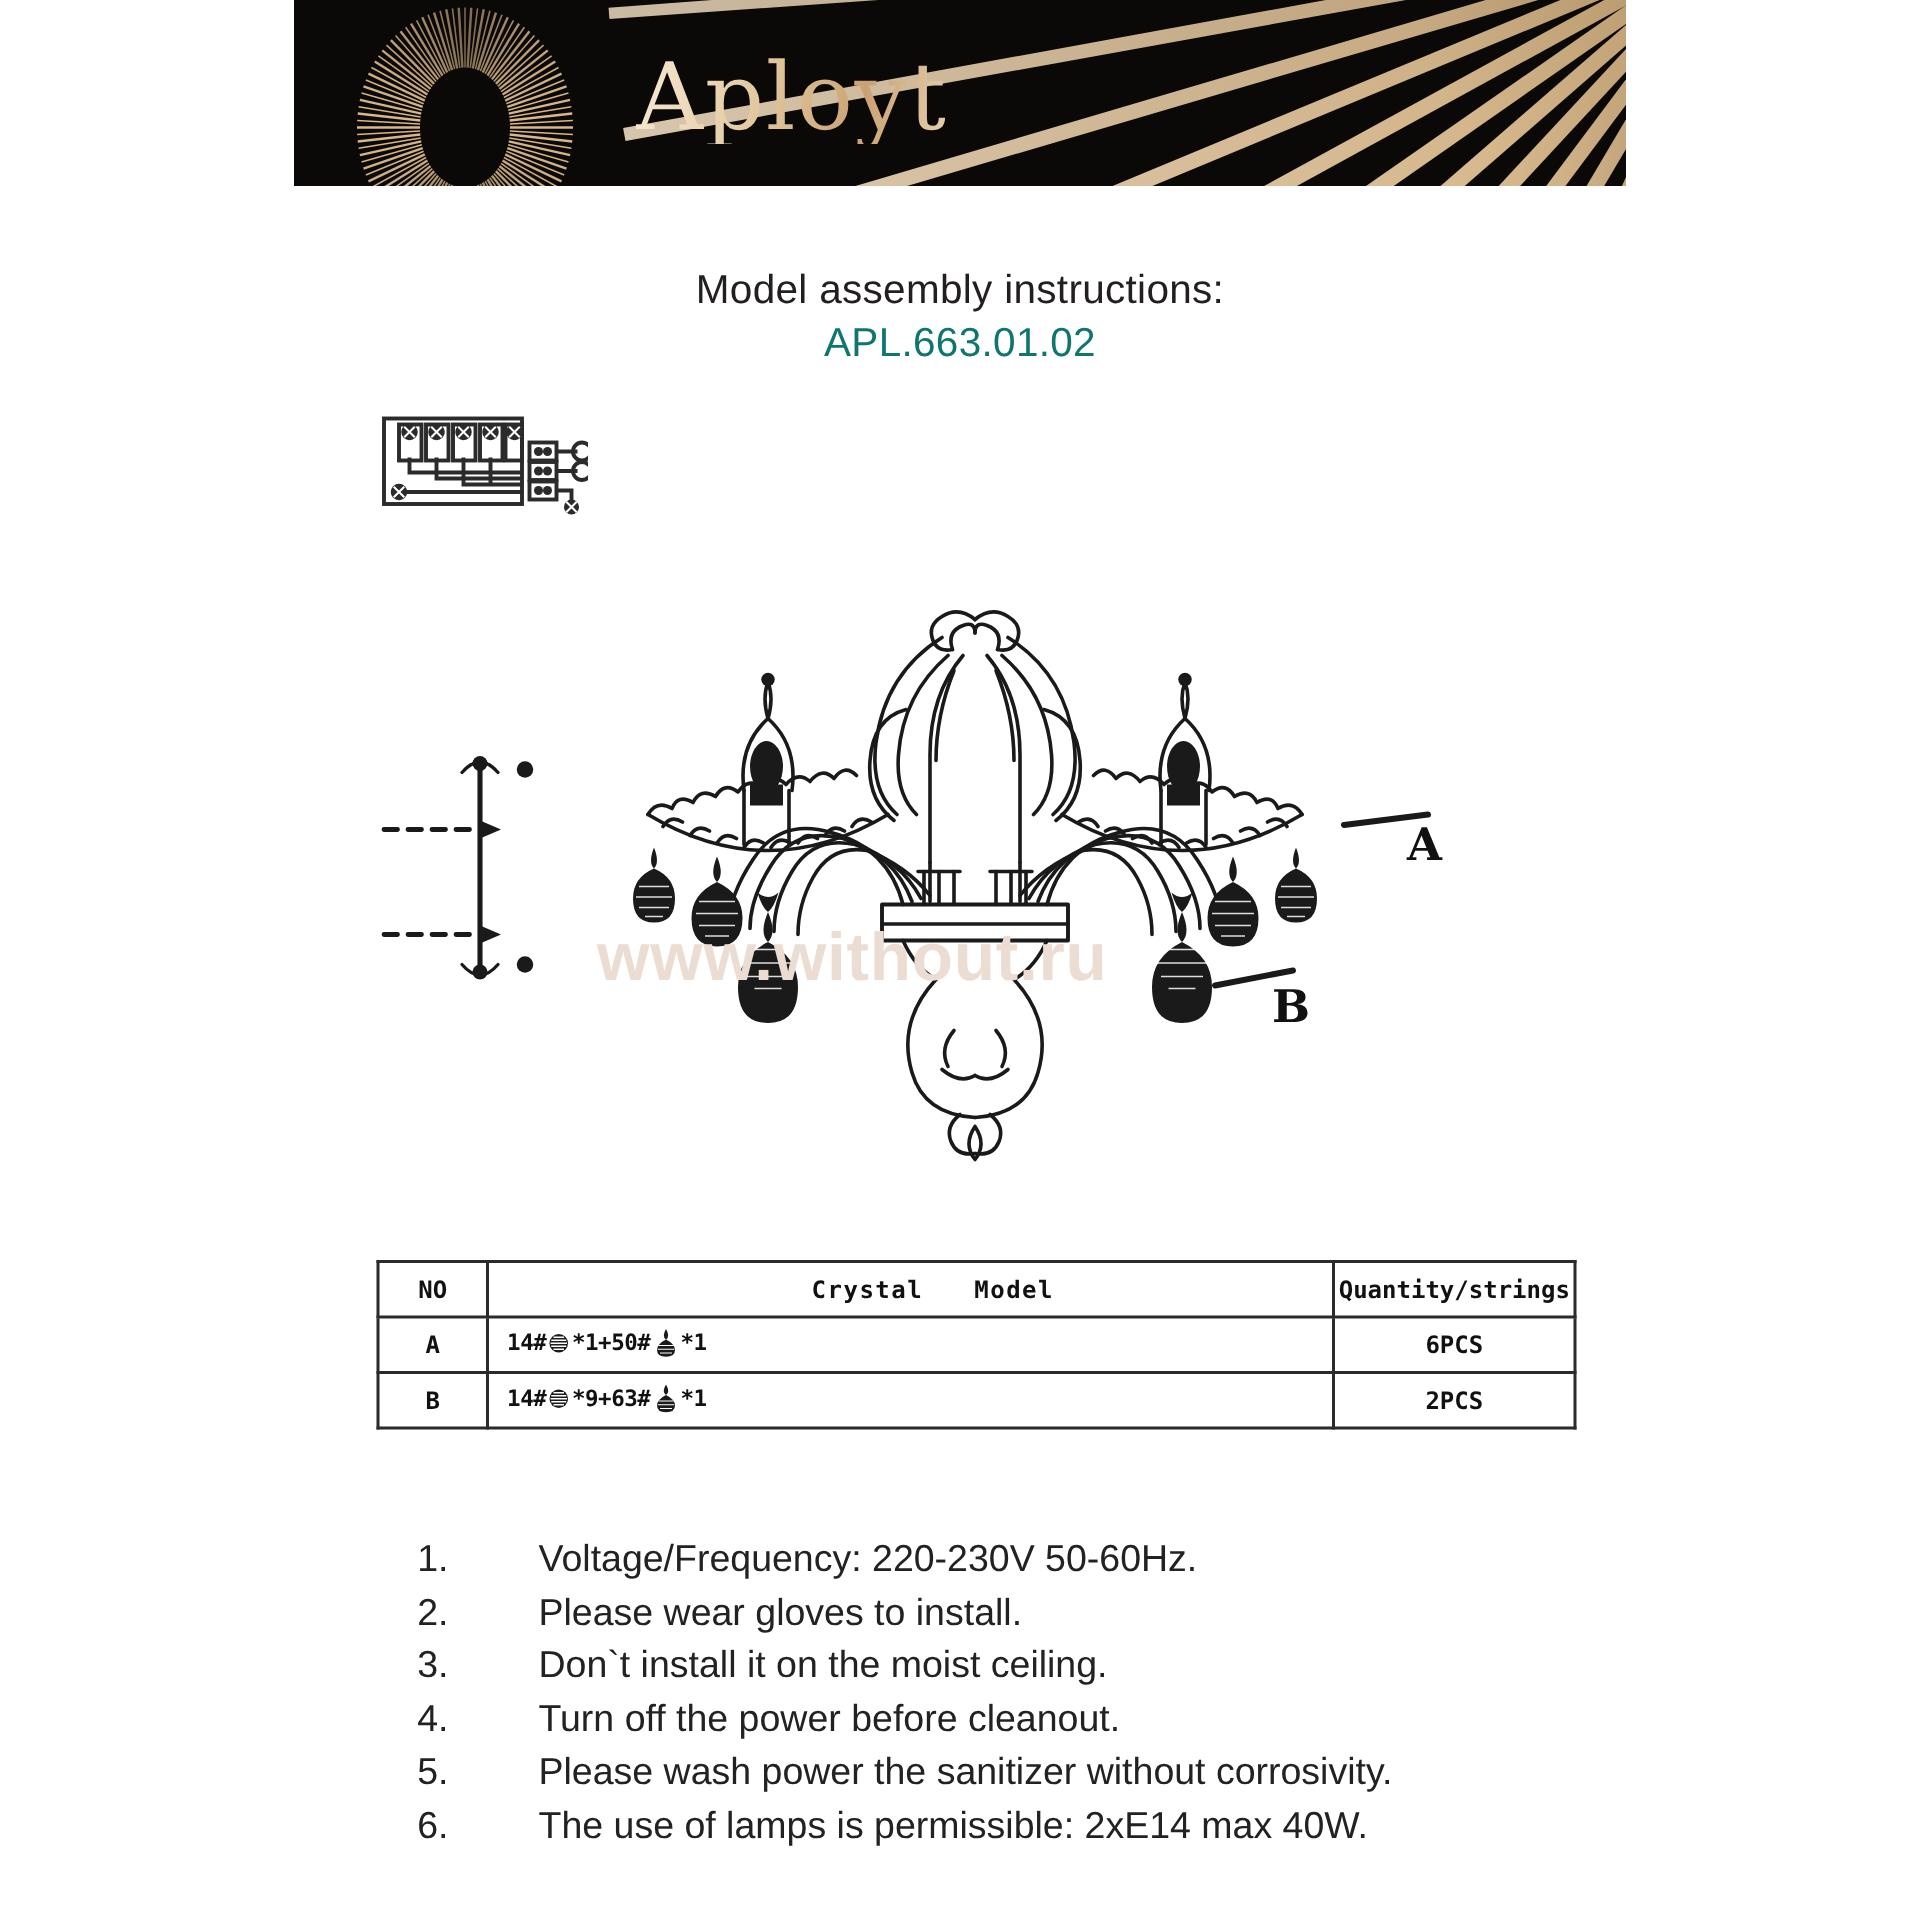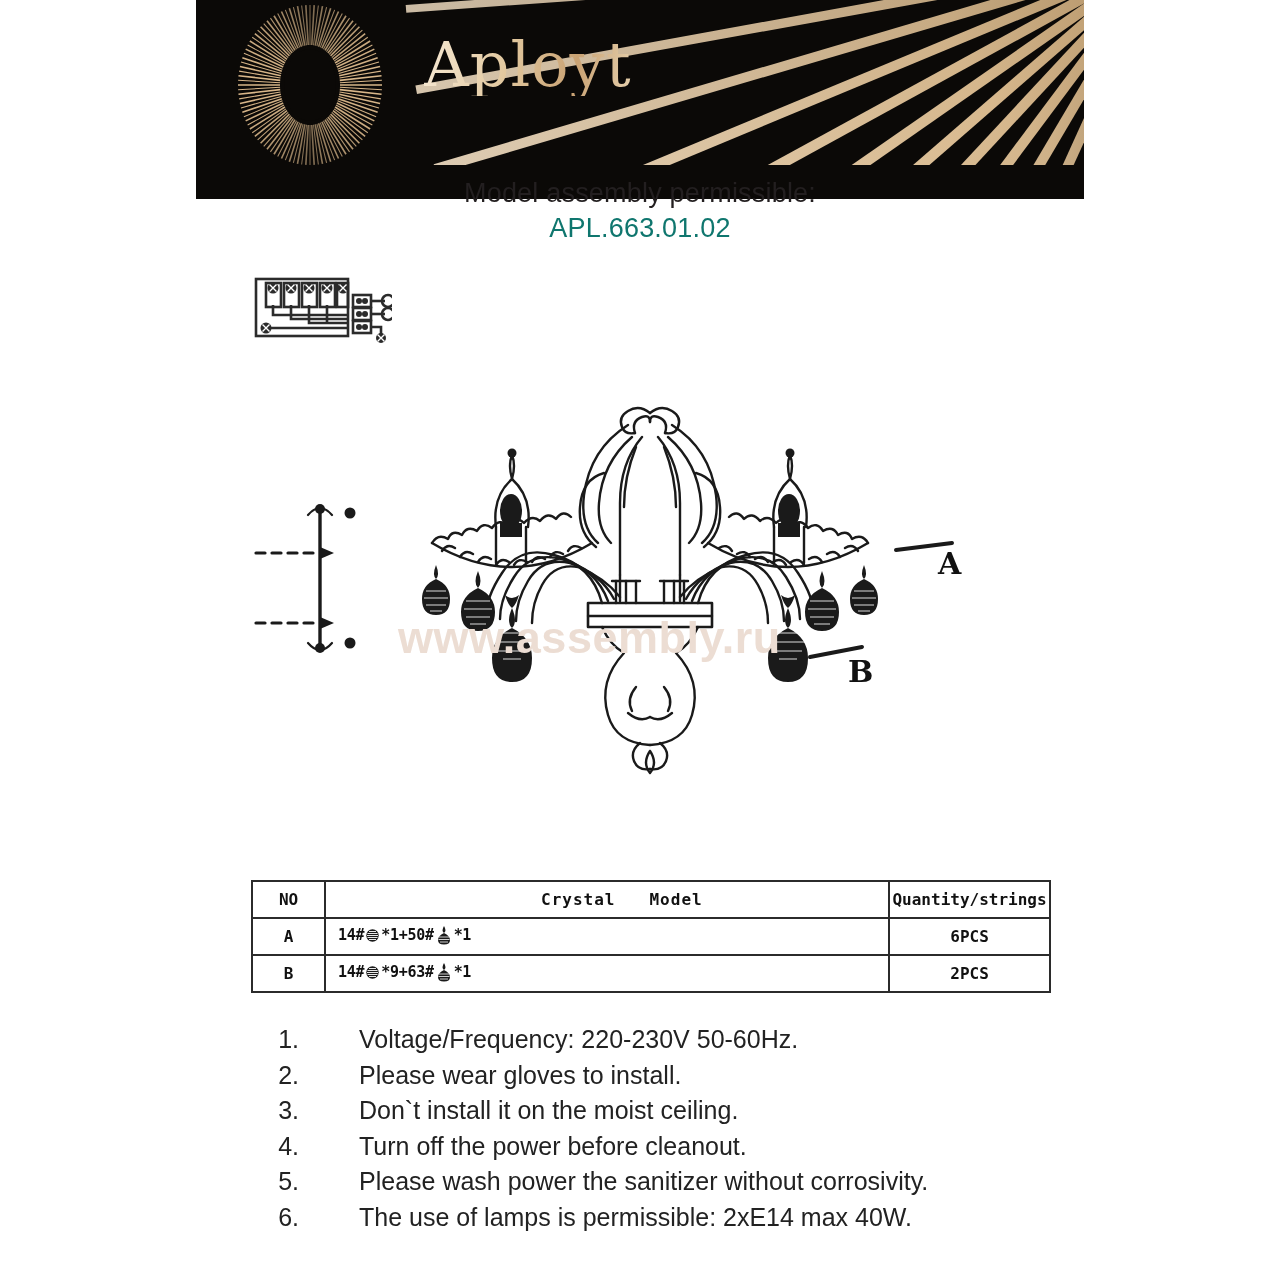--- a/index.html
+++ b/index.html
@@ -7,21 +7,21 @@
   body{
     width:1280px;height:1280px;overflow:hidden;position:relative;
     font-family:"Liberation Sans", sans-serif;
     color:#1d1d1d;
     -webkit-font-smoothing:antialiased;
   }
   .page{position:absolute;inset:0;background:#fff;}
 
   
   .banner{
-    position:absolute;left:196px;top:0;width:888px;height:199px;
+    position:absolute;left:196px;top:0;width:888px;height:124px;
     background:#0b0907;overflow:hidden;
   }
   .banner-inner{position:absolute;inset:0;}
   .banner svg{display:block;}
 
   .brand-name{
     position:absolute;left:228px;top:34px;
     font-family:"DejaVu Serif", serif;
     font-size:62px;letter-spacing:1px;
     font-weight:400;
@@ -56,21 +56,21 @@
   }
   .callout{
     position:absolute;font-family:"DejaVu Serif", serif;font-weight:bold;
     font-size:30px;color:#111;
   }
   .callout-a{left:938px;top:546px;}
   .callout-b{left:848px;top:654px;}
 
   
   .parts-table{
-    position:absolute;left:251px;top:880px;width:800px;
+    position:absolute;left:251px;top:840px;width:800px;
     border-collapse:collapse;
     font-family:"DejaVu Sans Mono", monospace;
     font-weight:bold;
     color:#111;
   }
   .parts-table td,.parts-table th{
     border:2px solid #2b2b2b;
     padding:0;height:35px;
     text-align:center;vertical-align:middle;
     font-size:16px;font-weight:bold;
@@ -249,21 +249,21 @@
             <path d="M967.6 -51.0 L209.7 5.1 L210.3 12.7 L968.4 -41.0 Z" fill="url(#rayGrad)" opacity="0.84"></path>
             <path d="M968.2 -51.0 L208.6 -75.7 L208.4 -69.3 L967.8 -41.0 Z" fill="url(#rayGrad)" opacity="0.80"></path>
           </g>
       </svg>
     </div>
 
     <div class="brand-name">Aployt</div>
   </div>
 
   <div class="title-wrap">
-    <div class="title-line1">Model assembly permissible:</div>
+    <div class="title-line1">Model assembly instructions:</div>
     <div class="title-line2">APL.663.01.02</div>
   </div>
 
   <div class="wiring">
     <svg width="140" height="70" viewBox="0 0 140 70">
       <g stroke="#2b2b2b" fill="none" stroke-width="2.6">
         <rect x="4" y="4" width="92" height="57"></rect>
 
         <rect x="14" y="8" width="15" height="24"></rect>
         <rect x="32" y="8" width="15" height="24"></rect>
@@ -451,21 +451,21 @@
         <path d="M176 196 h20 M174 203 h24 M176 210 h20 M180 216 h12"></path>
         <path d="M216 206 h24 M214 214 h28 M216 222 h24 M220 229 h16"></path>
         <path d="M248 238 h28 M245 247 h34 M248 256 h28 M253 264 h18"></path>
         <path d="M604 196 h20 M602 203 h24 M604 210 h20 M608 216 h12"></path>
         <path d="M560 206 h24 M558 214 h28 M560 222 h24 M564 229 h16"></path>
         <path d="M524 238 h28 M521 247 h34 M524 256 h28 M529 264 h18"></path>
       </g>
     </svg>
   </div>
 
-  <div class="watermark">www.assembly.ru</div>
+  <div class="watermark">www.without.ru</div>
 
   <div class="callout callout-a">A</div>
   <div class="callout callout-b">B</div>
 
   <table class="parts-table">
     <thead>
       <tr>
         <th class="col-no">NO</th>
         <th class="col-model">
           <span class="model-head">

